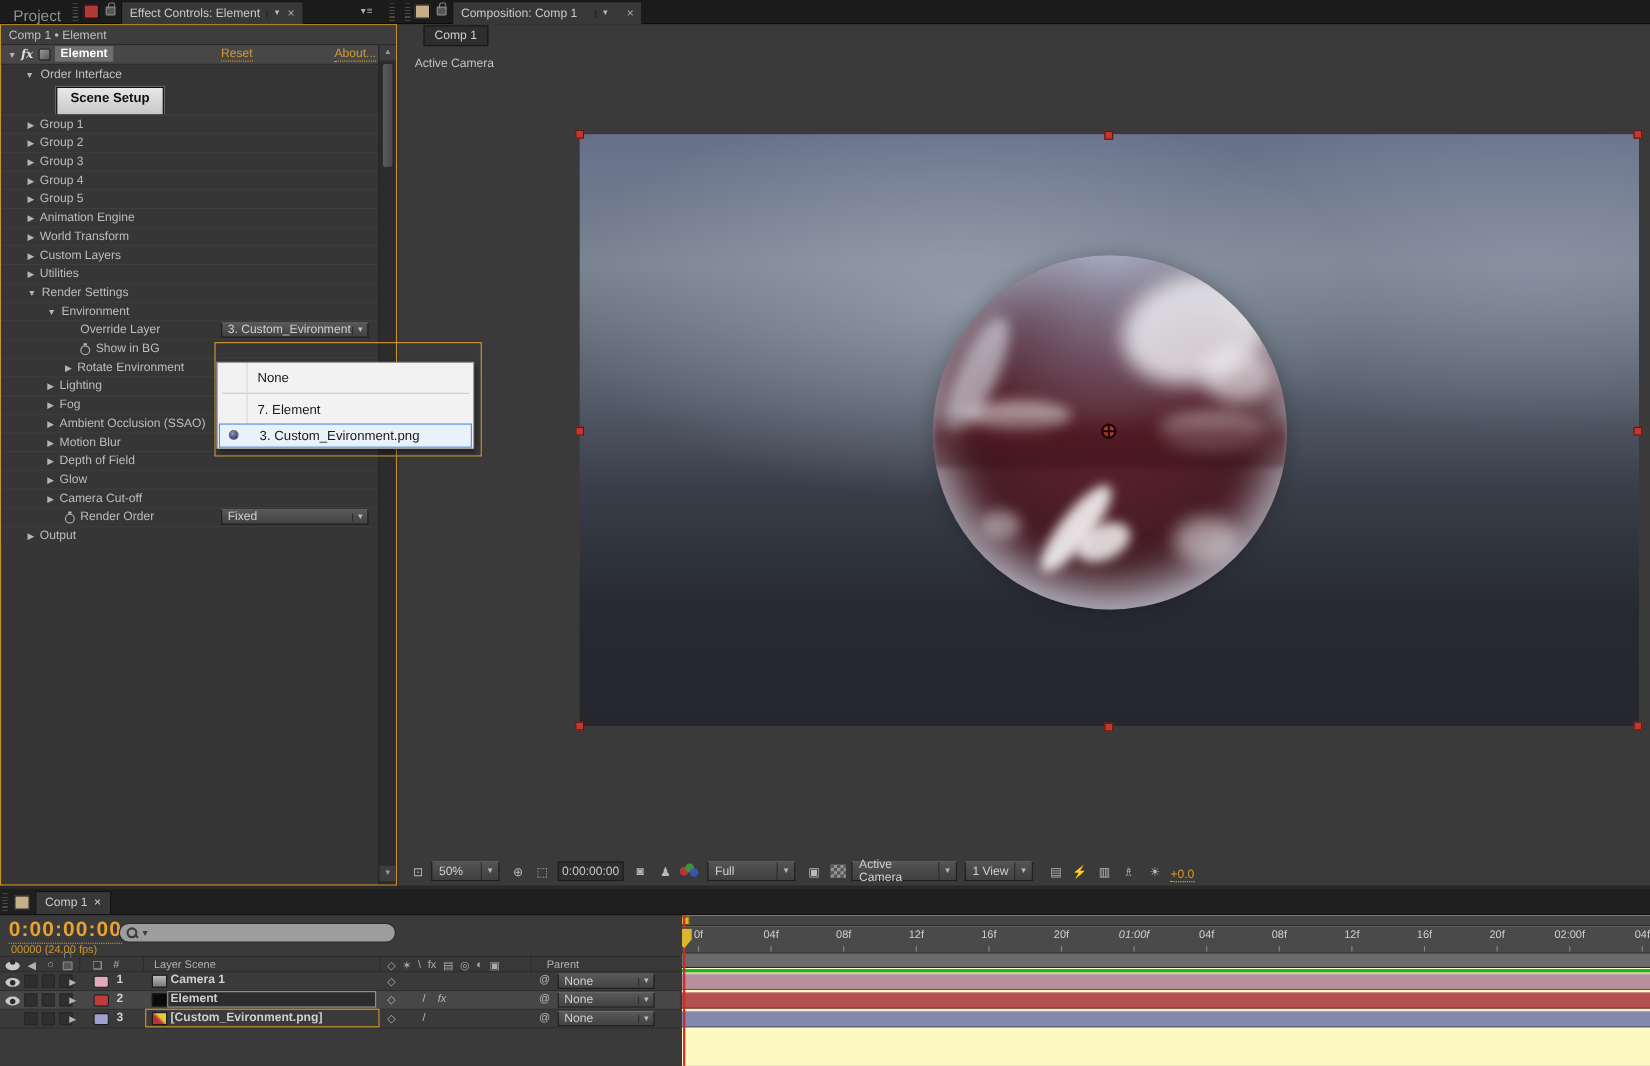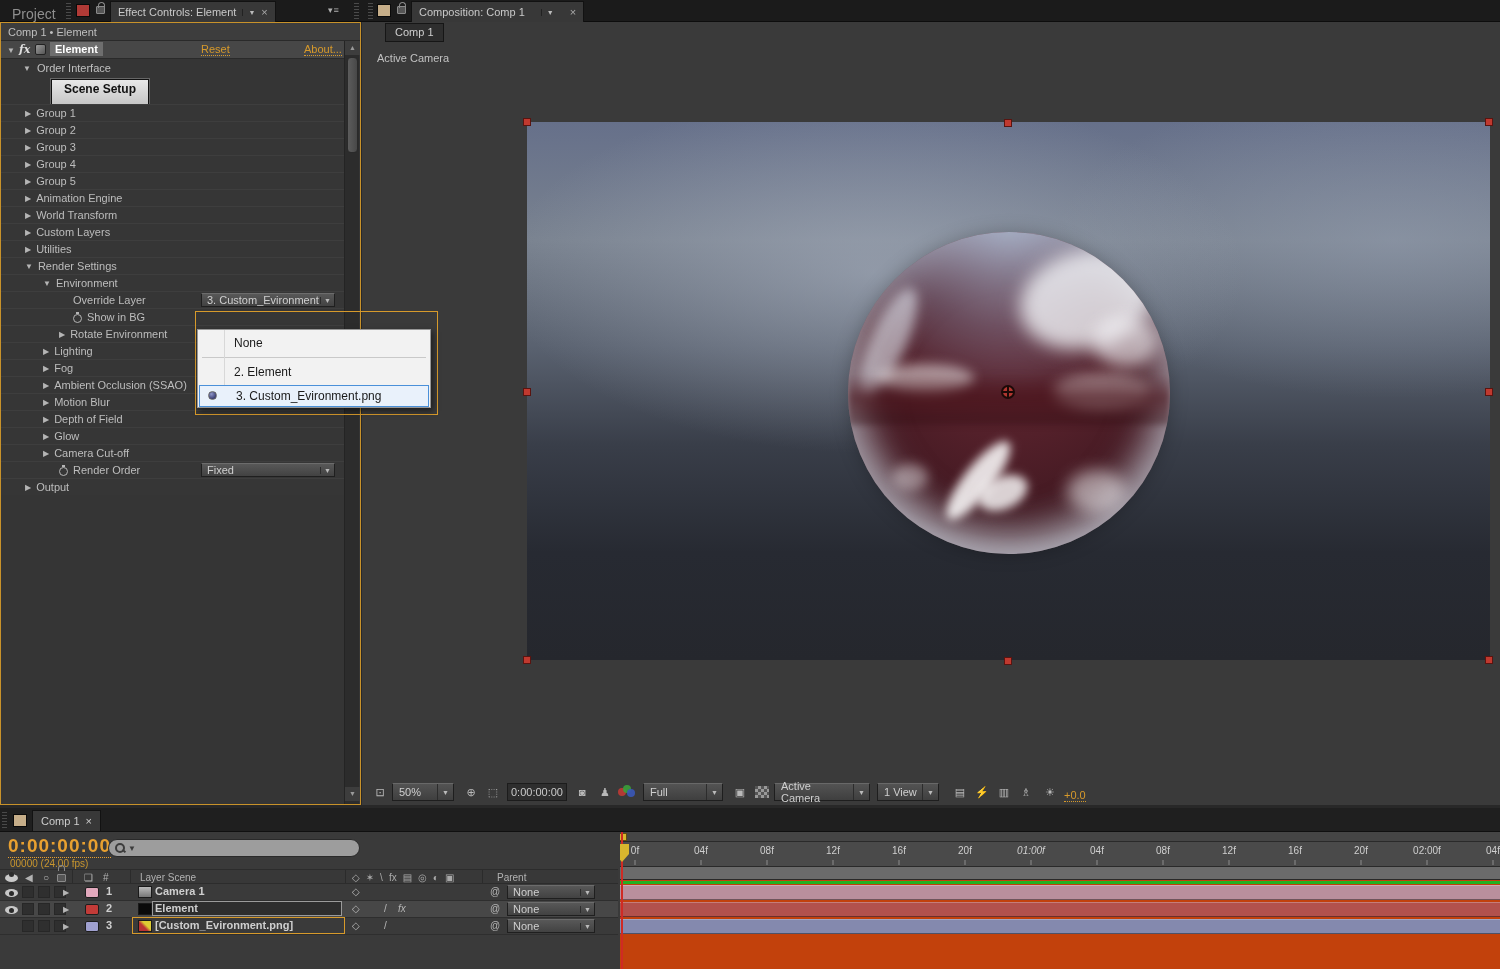--- a/index.html
+++ b/index.html
@@ -115,21 +115,21 @@
   .rgbdots { position:relative; width:18px; height:14px; }
   .rgbdots i { position:absolute; width:8px; height:8px; border-radius:50%; opacity:.9; }
   .exposure { color:#d79a2b; font-size:11px; border-bottom:1px dotted #d79a2b; }
 
   
   .timeline { position:absolute; left:0; top:808px; width:1500px; height:161px; background:#3a3a3a; }
   .tl-tabs { position:absolute; left:0; top:0; width:100%; height:24px; background:#1f1f1f; border-bottom:1px solid #101010; }
   .tl-tab { position:absolute; left:12px; top:2px; height:21px; display:flex; align-items:center; gap:6px;
     padding:0 8px; background:#383838; border:1px solid #121212; border-bottom:none; color:#cdcdcd; font-size:11px; }
   .tl-left { position:absolute; left:0; top:24px; width:618px; height:137px; background:#3a3a3a; }
-  .tl-right { position:absolute; left:620px; top:24px; width:880px; height:137px; background:#c2410c; overflow:hidden;padding-left:36px; }
+  .tl-right { position:absolute; left:620px; top:24px; width:880px; height:137px; background:#fef9c3; overflow:hidden;padding-left:36px; }
 
   .tc-big { position:absolute; left:8px; top:3px; font-size:19px; font-weight:bold; color:#e8a030;
     letter-spacing:1px; border-bottom:1px dotted #e8a030; }
   .tc-small { position:absolute; left:10px; top:26px; font-size:10px; color:#c9962e; }
   .searchbox { position:absolute; left:108px; top:7px; width:252px; height:18px; background:#9d9d9d;
     border:1px solid #2a2a2a; border-radius:9px; display:flex; align-items:center; padding-left:6px; gap:3px; }
   .mag { position:relative; width:10px; height:10px; }
   .mag::before { content:""; position:absolute; left:0; top:0; width:6px; height:6px; border:2px solid #3c3c3c; border-radius:50%; }
   .mag::after { content:""; position:absolute; left:7px; top:7px; width:4px; height:2px; background:#3c3c3c; transform:rotate(45deg); }
   .tl-toolbar { position:absolute; left:370px; top:7px; display:flex; gap:9px; }
@@ -402,21 +402,21 @@
 
   <div class="focus-rect"></div>
   <div class="menu">
     <div class="menu-gutline"></div>
     <div id="menu-items">
         <div class="menu-item">
           <span>None</span>
         </div>
         <div class="menu-sep"></div>
         <div class="menu-item">
-          <span>2. Element</span>
+          <span>7. Element</span>
         </div>
         <div class="menu-item sel">
           <span class="radio-dot"></span>
           <span>3. Custom_Evironment.png</span>
         </div>
       </div>
   </div>
 
   <div class="timeline">
     <div class="tl-tabs">

